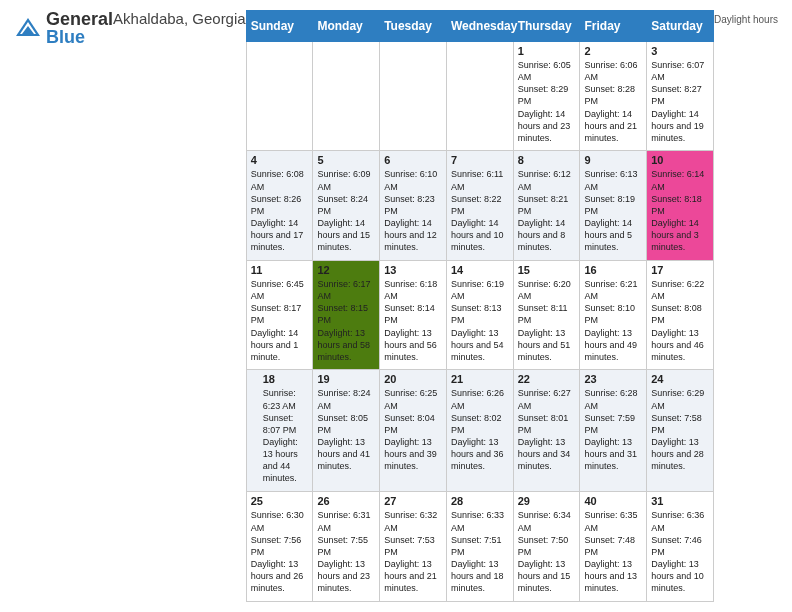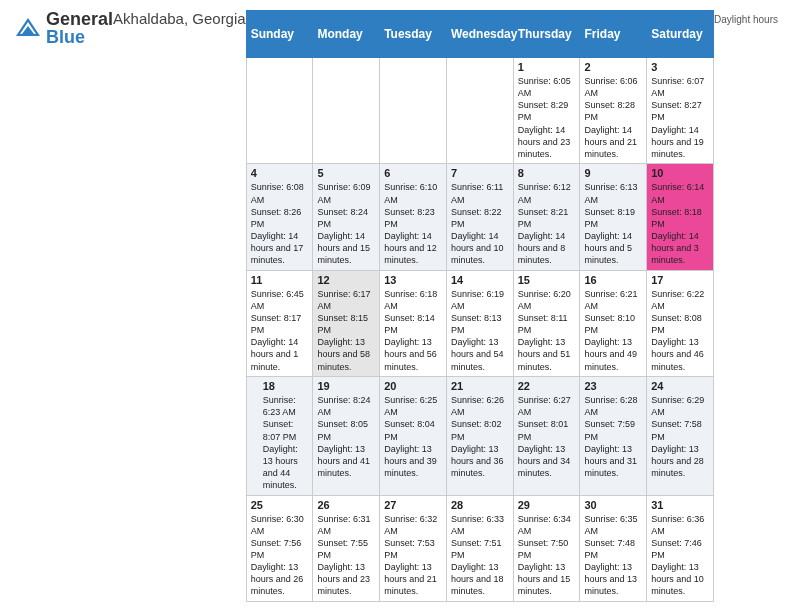--- a/index.html
+++ b/index.html
@@ -63,21 +63,21 @@
       flex: 1;
       border-collapse: collapse;
       width: 100%;
       table-layout: fixed;
     }
     .calendar th {
       background: #2e7ec1;
       color: #fff;
       font-size: 12px;
       font-weight: bold;
-      padding: 16px 4px;
+      padding: 8px 4px;
       text-align: left;
       border: 1px solid #2e7ec1;
     }
     .calendar td {
       border: 1px solid #ccc;
       vertical-align: top;
       padding: 3px 4px;
       font-size: 9.5px;
       color: #222;
       background: #fff;
@@ -213,21 +213,21 @@
 Daylight: 14 hours and 3 minutes.</div>
           </td>
         </tr>
         <tr>
           <td style="background: rgb(255, 255, 255);">
             <span class="day-num">11</span>
             <div class="day-info" style="white-space: pre-line;">Sunrise: 6:45 AM
 Sunset: 8:17 PM
 Daylight: 14 hours and 1 minute.</div>
           </td>
-          <td style="background: #e5e5e5;">
+          <td style="background: #4d7c0f;">
             <span class="day-num">12</span>
             <div class="day-info" style="white-space: pre-line;">Sunrise: 6:17 AM
 Sunset: 8:15 PM
 Daylight: 13 hours and 58 minutes.</div>
           </td>
           <td style="background: rgb(255, 255, 255);">
             <span class="day-num">13</span>
             <div class="day-info" style="white-space: pre-line;">Sunrise: 6:18 AM
 Sunset: 8:14 PM
 Daylight: 13 hours and 56 minutes.</div>
@@ -326,21 +326,21 @@
 Sunset: 7:51 PM
 Daylight: 13 hours and 18 minutes.</div>
           </td>
           <td style="background: rgb(255, 255, 255);">
             <span class="day-num">29</span>
             <div class="day-info" style="white-space: pre-line;">Sunrise: 6:34 AM
 Sunset: 7:50 PM
 Daylight: 13 hours and 15 minutes.</div>
           </td>
           <td style="background: rgb(255, 255, 255);">
-            <span class="day-num">30</span>
+            <span class="day-num">40</span>
             <div class="day-info" style="white-space: pre-line;">Sunrise: 6:35 AM
 Sunset: 7:48 PM
 Daylight: 13 hours and 13 minutes.</div>
           </td>
           <td style="background: rgb(255, 255, 255);">
             <span class="day-num">31</span>
             <div class="day-info" style="white-space: pre-line;">Sunrise: 6:36 AM
 Sunset: 7:46 PM
 Daylight: 13 hours and 10 minutes.</div>
           </td>

